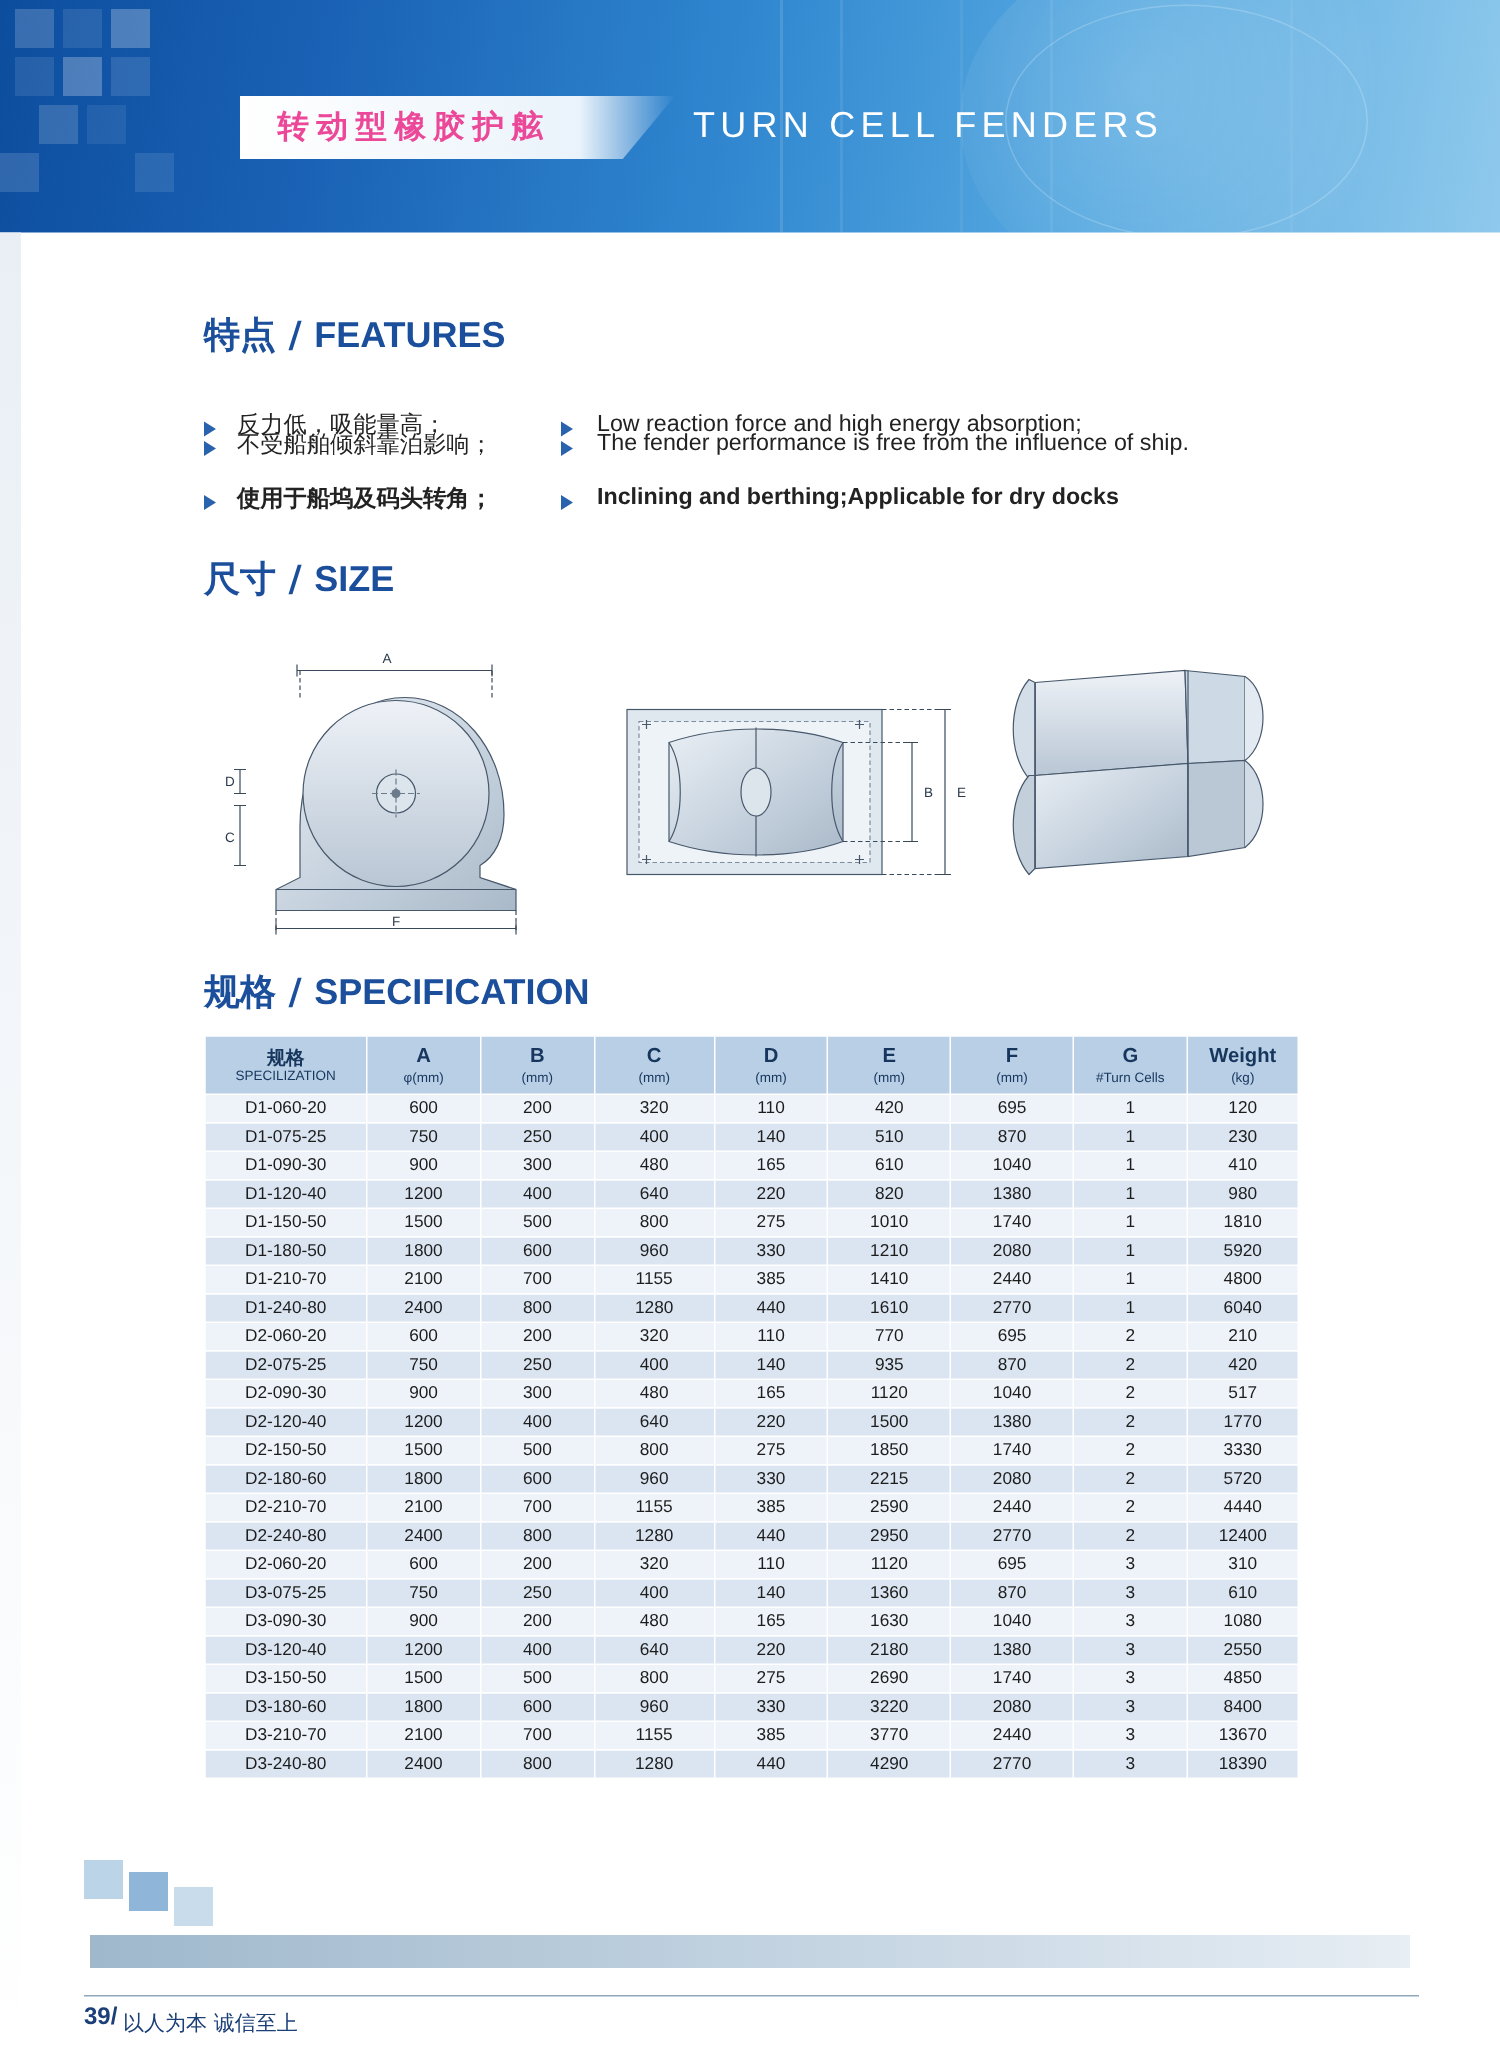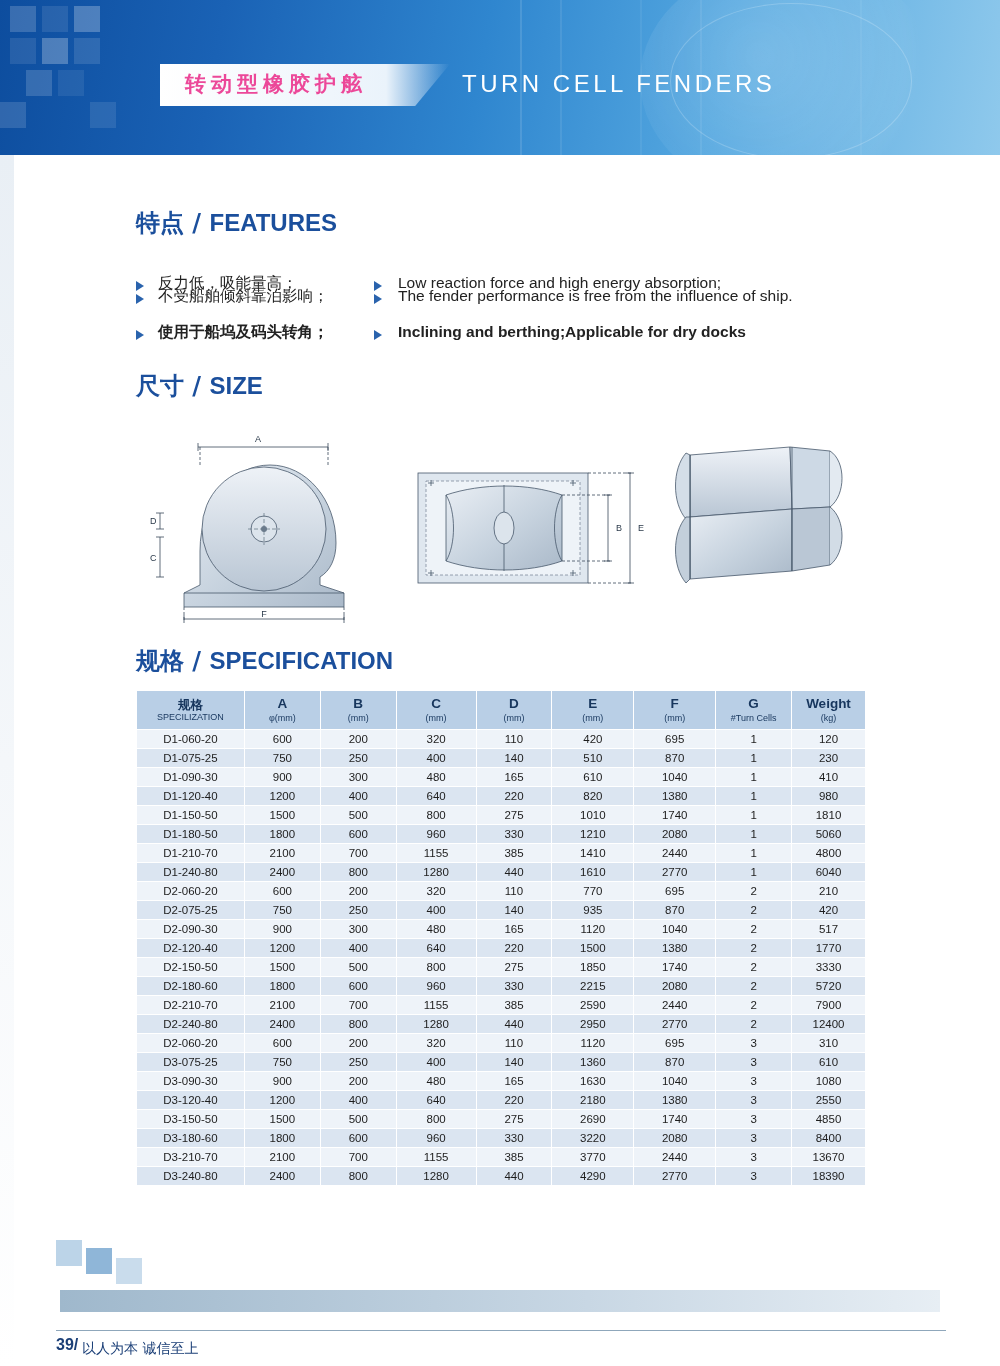--- a/index.html
+++ b/index.html
@@ -371,21 +371,21 @@
         </tr>
         <tr>
           <td class="model">D1-180-50</td>
           <td>1800</td>
           <td>600</td>
           <td>960</td>
           <td>330</td>
           <td>1210</td>
           <td>2080</td>
           <td>1</td>
-          <td>5060</td>
+          <td>5920</td>
         </tr>
         <tr>
           <td class="model">D1-210-70</td>
           <td>2100</td>
           <td>700</td>
           <td>1155</td>
           <td>385</td>
           <td>1410</td>
           <td>2440</td>
           <td>1</td>
@@ -470,21 +470,21 @@
         </tr>
         <tr>
           <td class="model">D2-210-70</td>
           <td>2100</td>
           <td>700</td>
           <td>1155</td>
           <td>385</td>
           <td>2590</td>
           <td>2440</td>
           <td>2</td>
-          <td>7900</td>
+          <td>4440</td>
         </tr>
         <tr>
           <td class="model">D2-240-80</td>
           <td>2400</td>
           <td>800</td>
           <td>1280</td>
           <td>440</td>
           <td>2950</td>
           <td>2770</td>
           <td>2</td>

